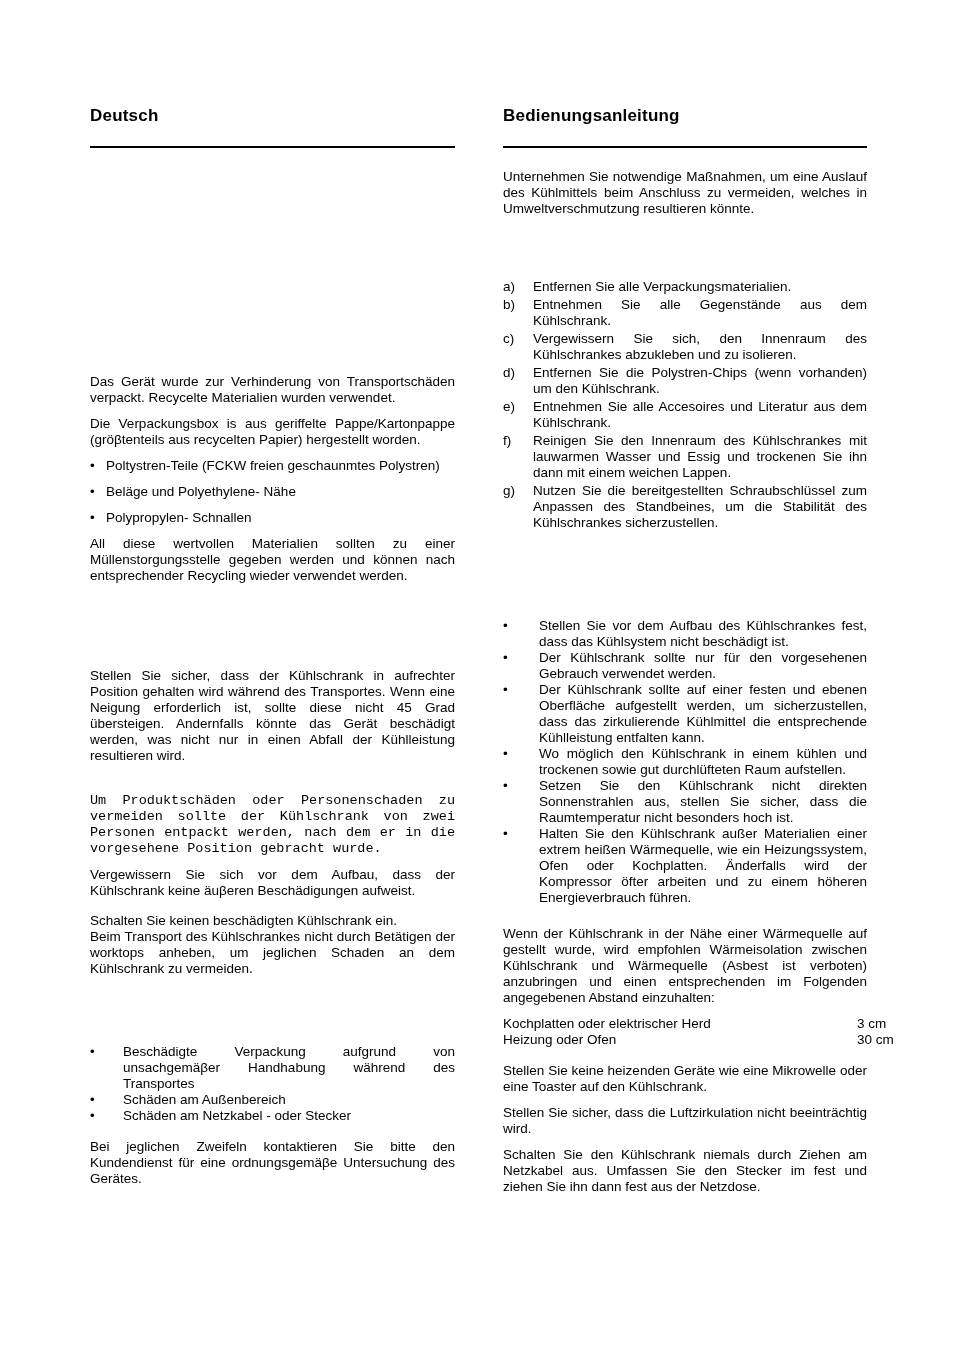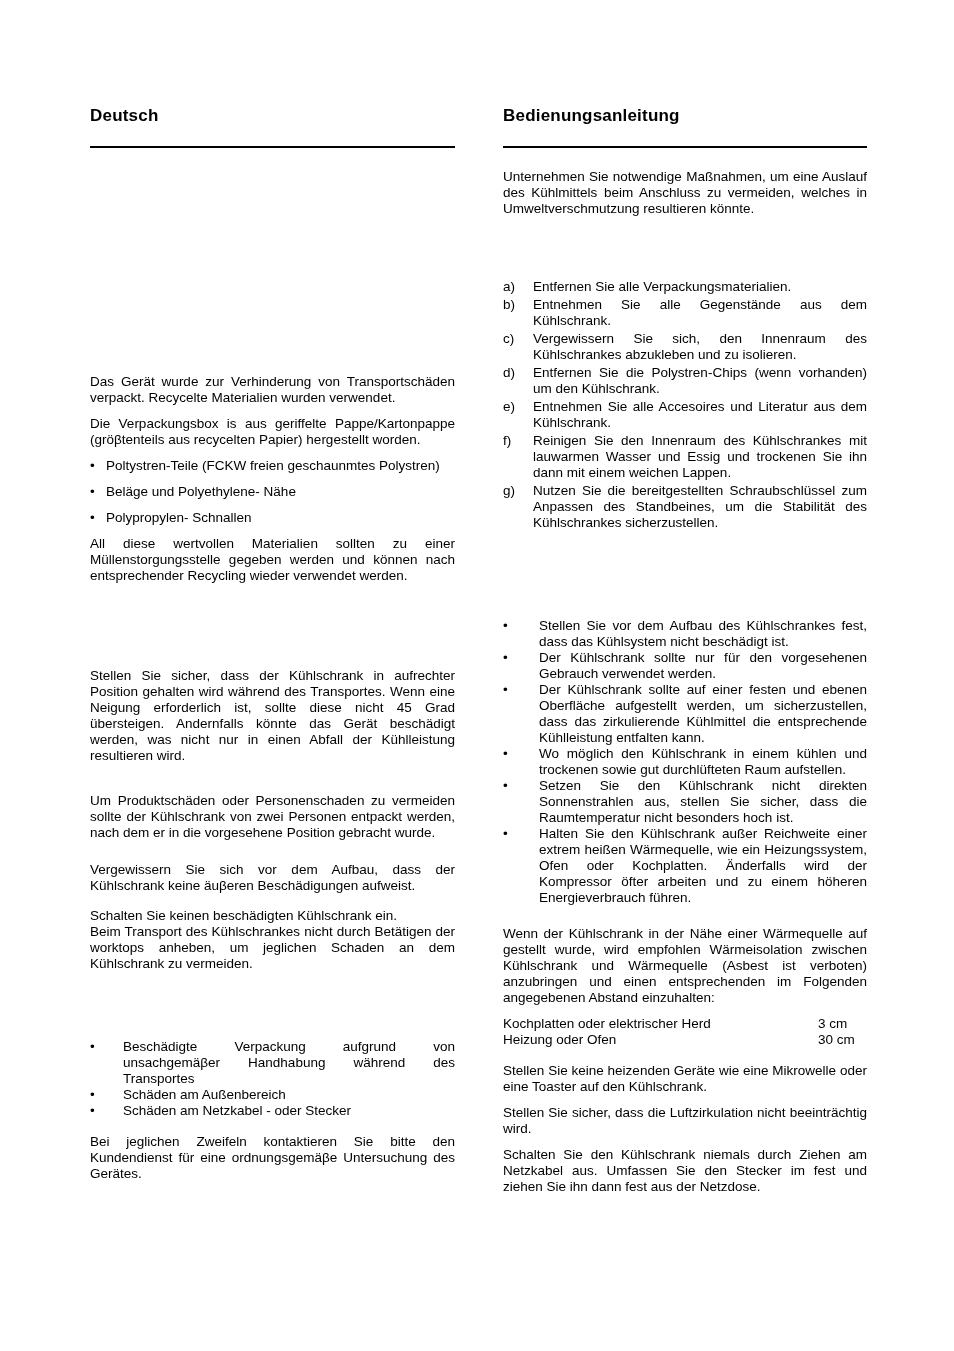--- a/index.html
+++ b/index.html
@@ -38,34 +38,34 @@
   .ul-left2 .li { margin-bottom: 0; }
   .ul-left2 .marker { width: 33px; }
   
   .ol-steps .li { margin-bottom: 2px; }
   .ol-steps .marker { width: 30px; }
   
   .ul-right .li { margin-bottom: 0; }
   .ul-right .marker { width: 36px; }
   
   .dist-table { margin: 0; }
-  .dist-row { display: flex; }
+  .dist-row { display: flex; gap: 39px; }
   .dist-label { flex: 0 0 315px; text-align: left; }
   .dist-value { flex: 0 0 auto; text-align: left; }
   
   .sp226 { height: 226px; }
   .sp84  { height: 84px; }
   .sp60  { height: 60px; }
   .sp15  { height: 15px; }
   .sp21  { height: 21px; }
   .sp62  { height: 62px; }
   .sp85  { height: 85px; }
   .sp20  { height: 20px; }
   .sp10  { height: 10px; }
-  .mb9  { margin-bottom: 21px; }
+  .mb9  { margin-bottom: 10px; font-family: Liberation Mono, monospace; }
   .mb12 { margin-bottom: 29px; }
   .mb14 { margin-bottom: 14px; }
   .mb7  { margin-bottom: 7px; }
 </style>
 </head>
 <body>
 
 <div class="page">
 
   <div class="col col-left">
@@ -176,21 +176,21 @@
       <div class="li">
         <span class="marker">•</span>
         <span class="li-text">Wo möglich den Kühlschrank in einem kühlen und trockenen sowie gut durchlüfteten Raum aufstellen.</span>
       </div>
       <div class="li">
         <span class="marker">•</span>
         <span class="li-text">Setzen Sie den Kühlschrank nicht direkten Sonnenstrahlen aus, stellen Sie sicher, dass die Raumtemperatur nicht besonders hoch ist.</span>
       </div>
       <div class="li">
         <span class="marker">•</span>
-        <span class="li-text">Halten Sie den Kühlschrank außer Reichweite einer extrem heißen Wärmequelle, wie ein Heizungssystem, Ofen oder Kochplatten. Änderfalls wird der Kompressor öfter arbeiten und zu einem höheren Energieverbrauch führen.</span>
+        <span class="li-text">Halten Sie den Kühlschrank außer Materialien einer extrem heißen Wärmequelle, wie ein Heizungssystem, Ofen oder Kochplatten. Änderfalls wird der Kompressor öfter arbeiten und zu einem höheren Energieverbrauch führen.</span>
       </div>
     </div>
 
     <div class="sp20"></div>
     <p class="para nmb">Wenn der Kühlschrank in der Nähe einer Wärmequelle auf gestellt wurde, wird empfohlen Wärmeisolation zwischen Kühlschrank und Wärmequelle (Asbest ist verboten) anzubringen und einen entsprechenden im Folgenden angegebenen Abstand einzuhalten:</p>
     <div class="sp10"></div>
 
     <div class="dist-table">
       <div class="dist-row">
         <span class="dist-label">Kochplatten oder elektrischer Herd</span>

